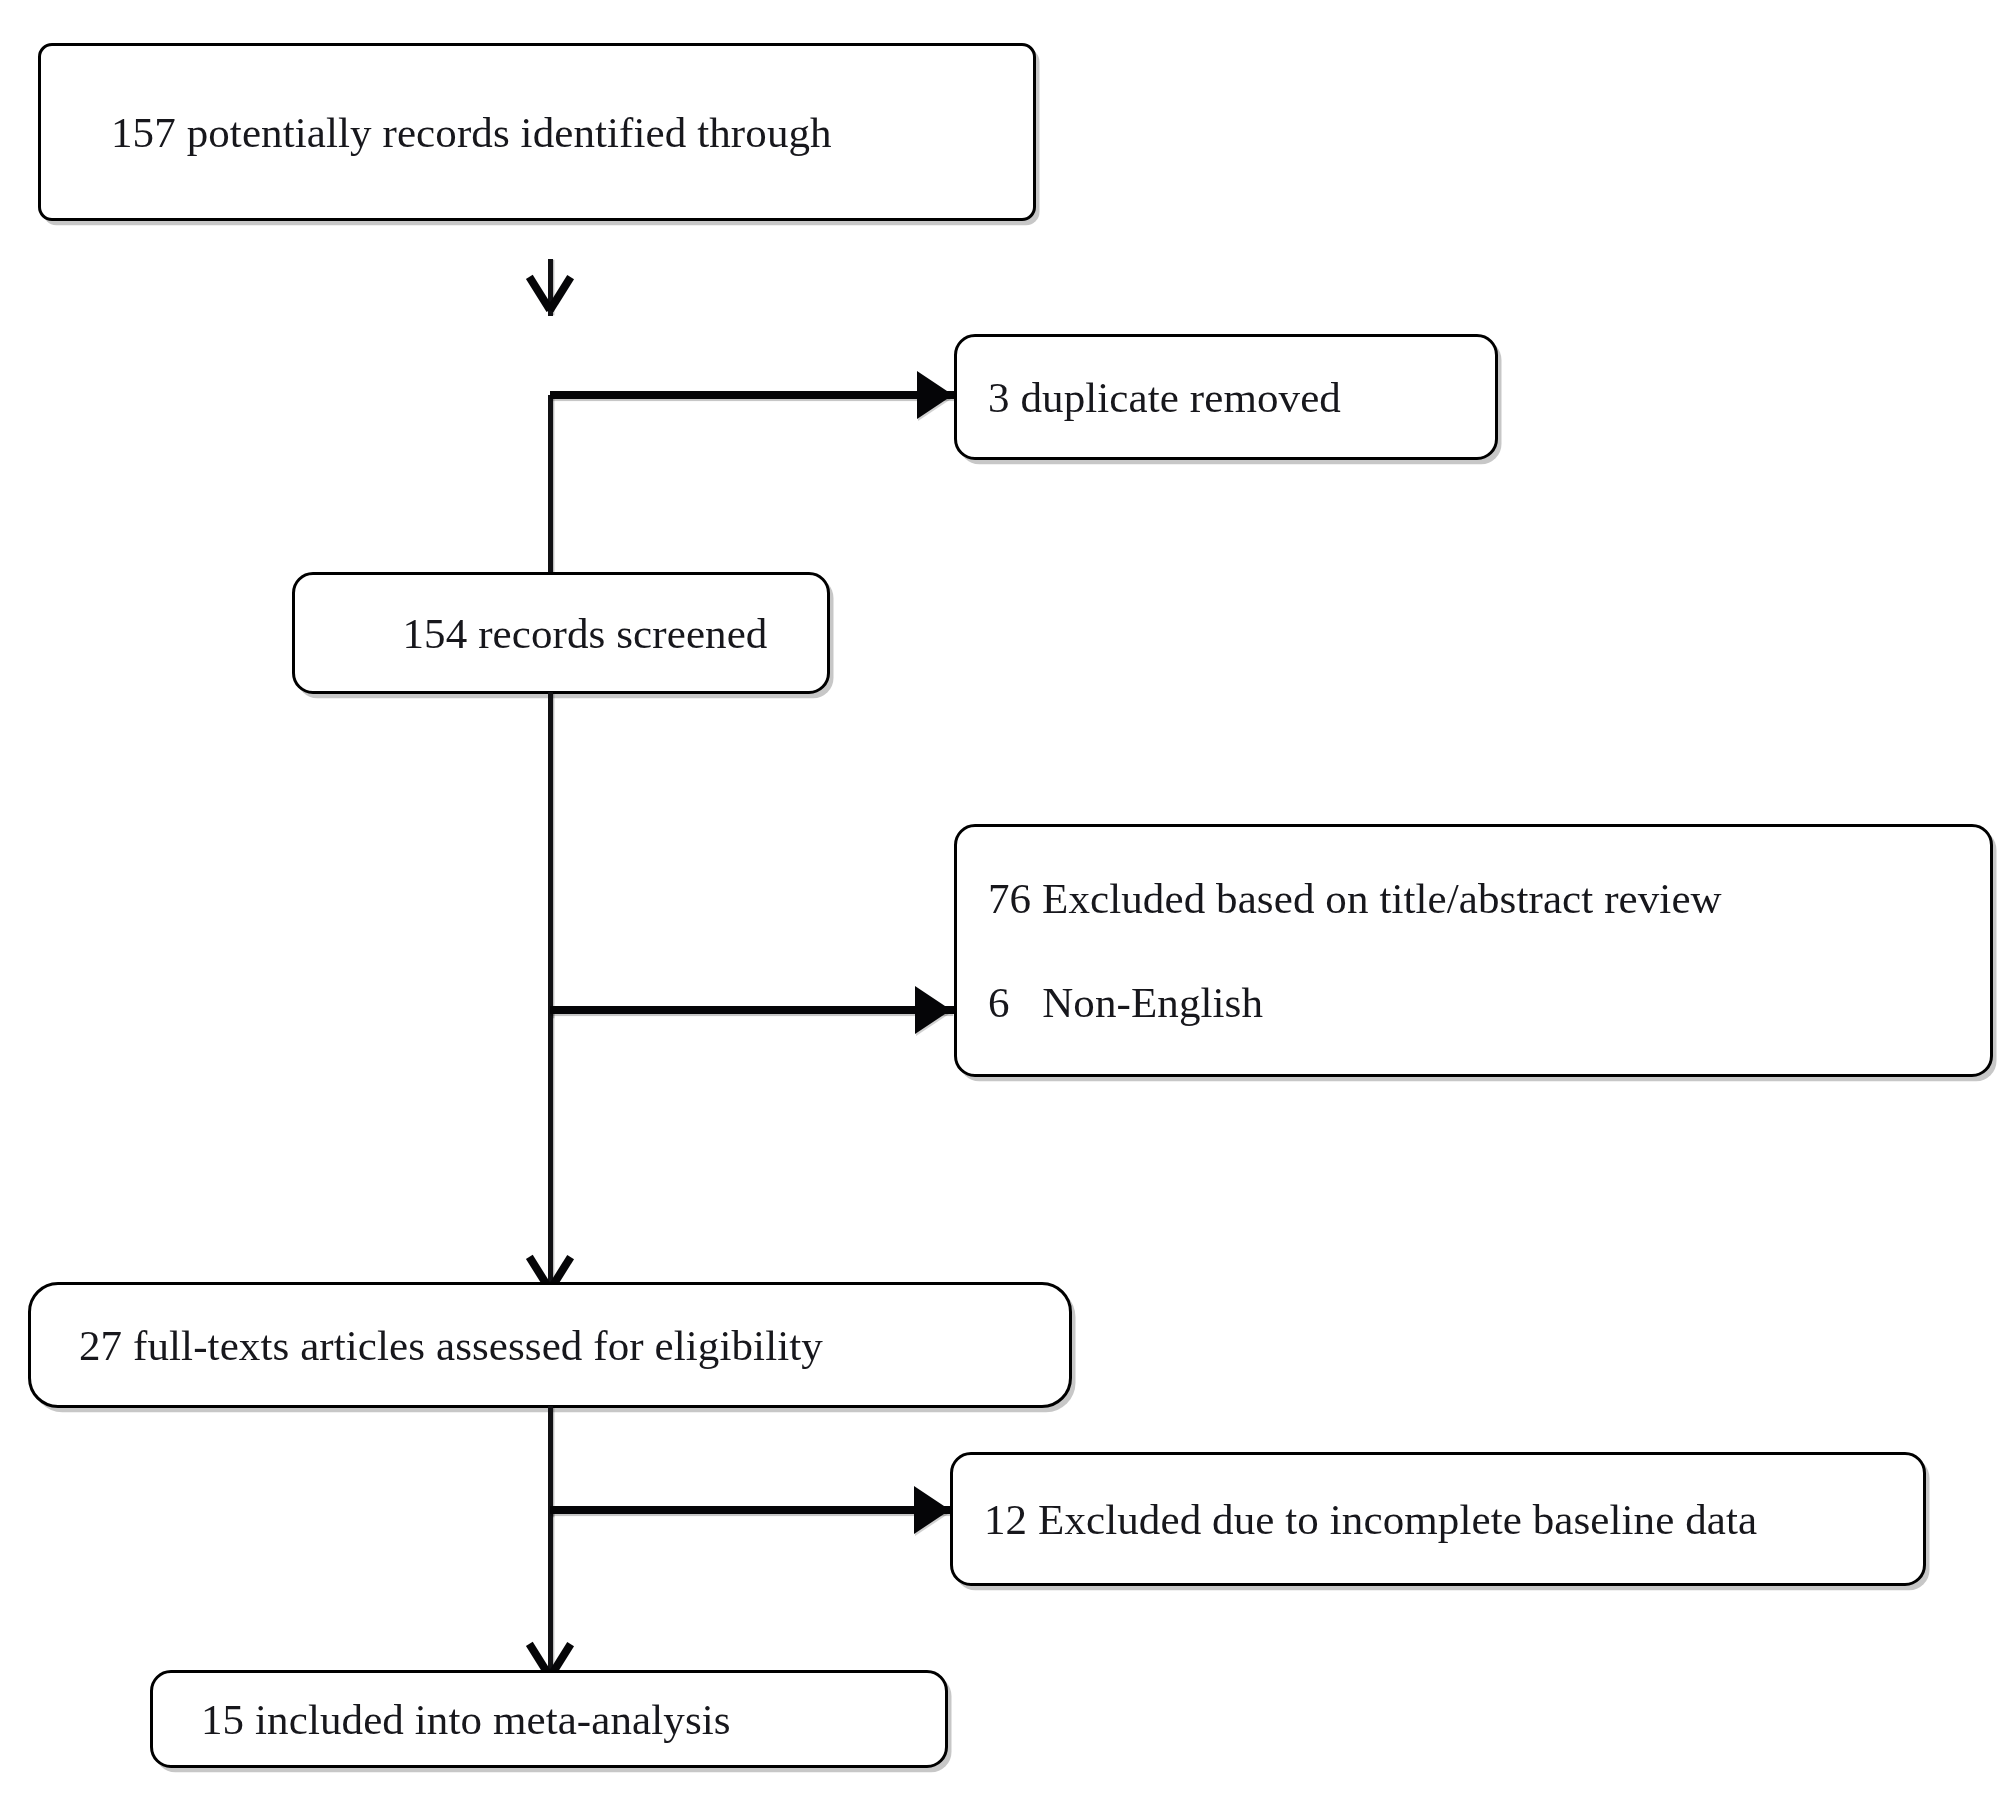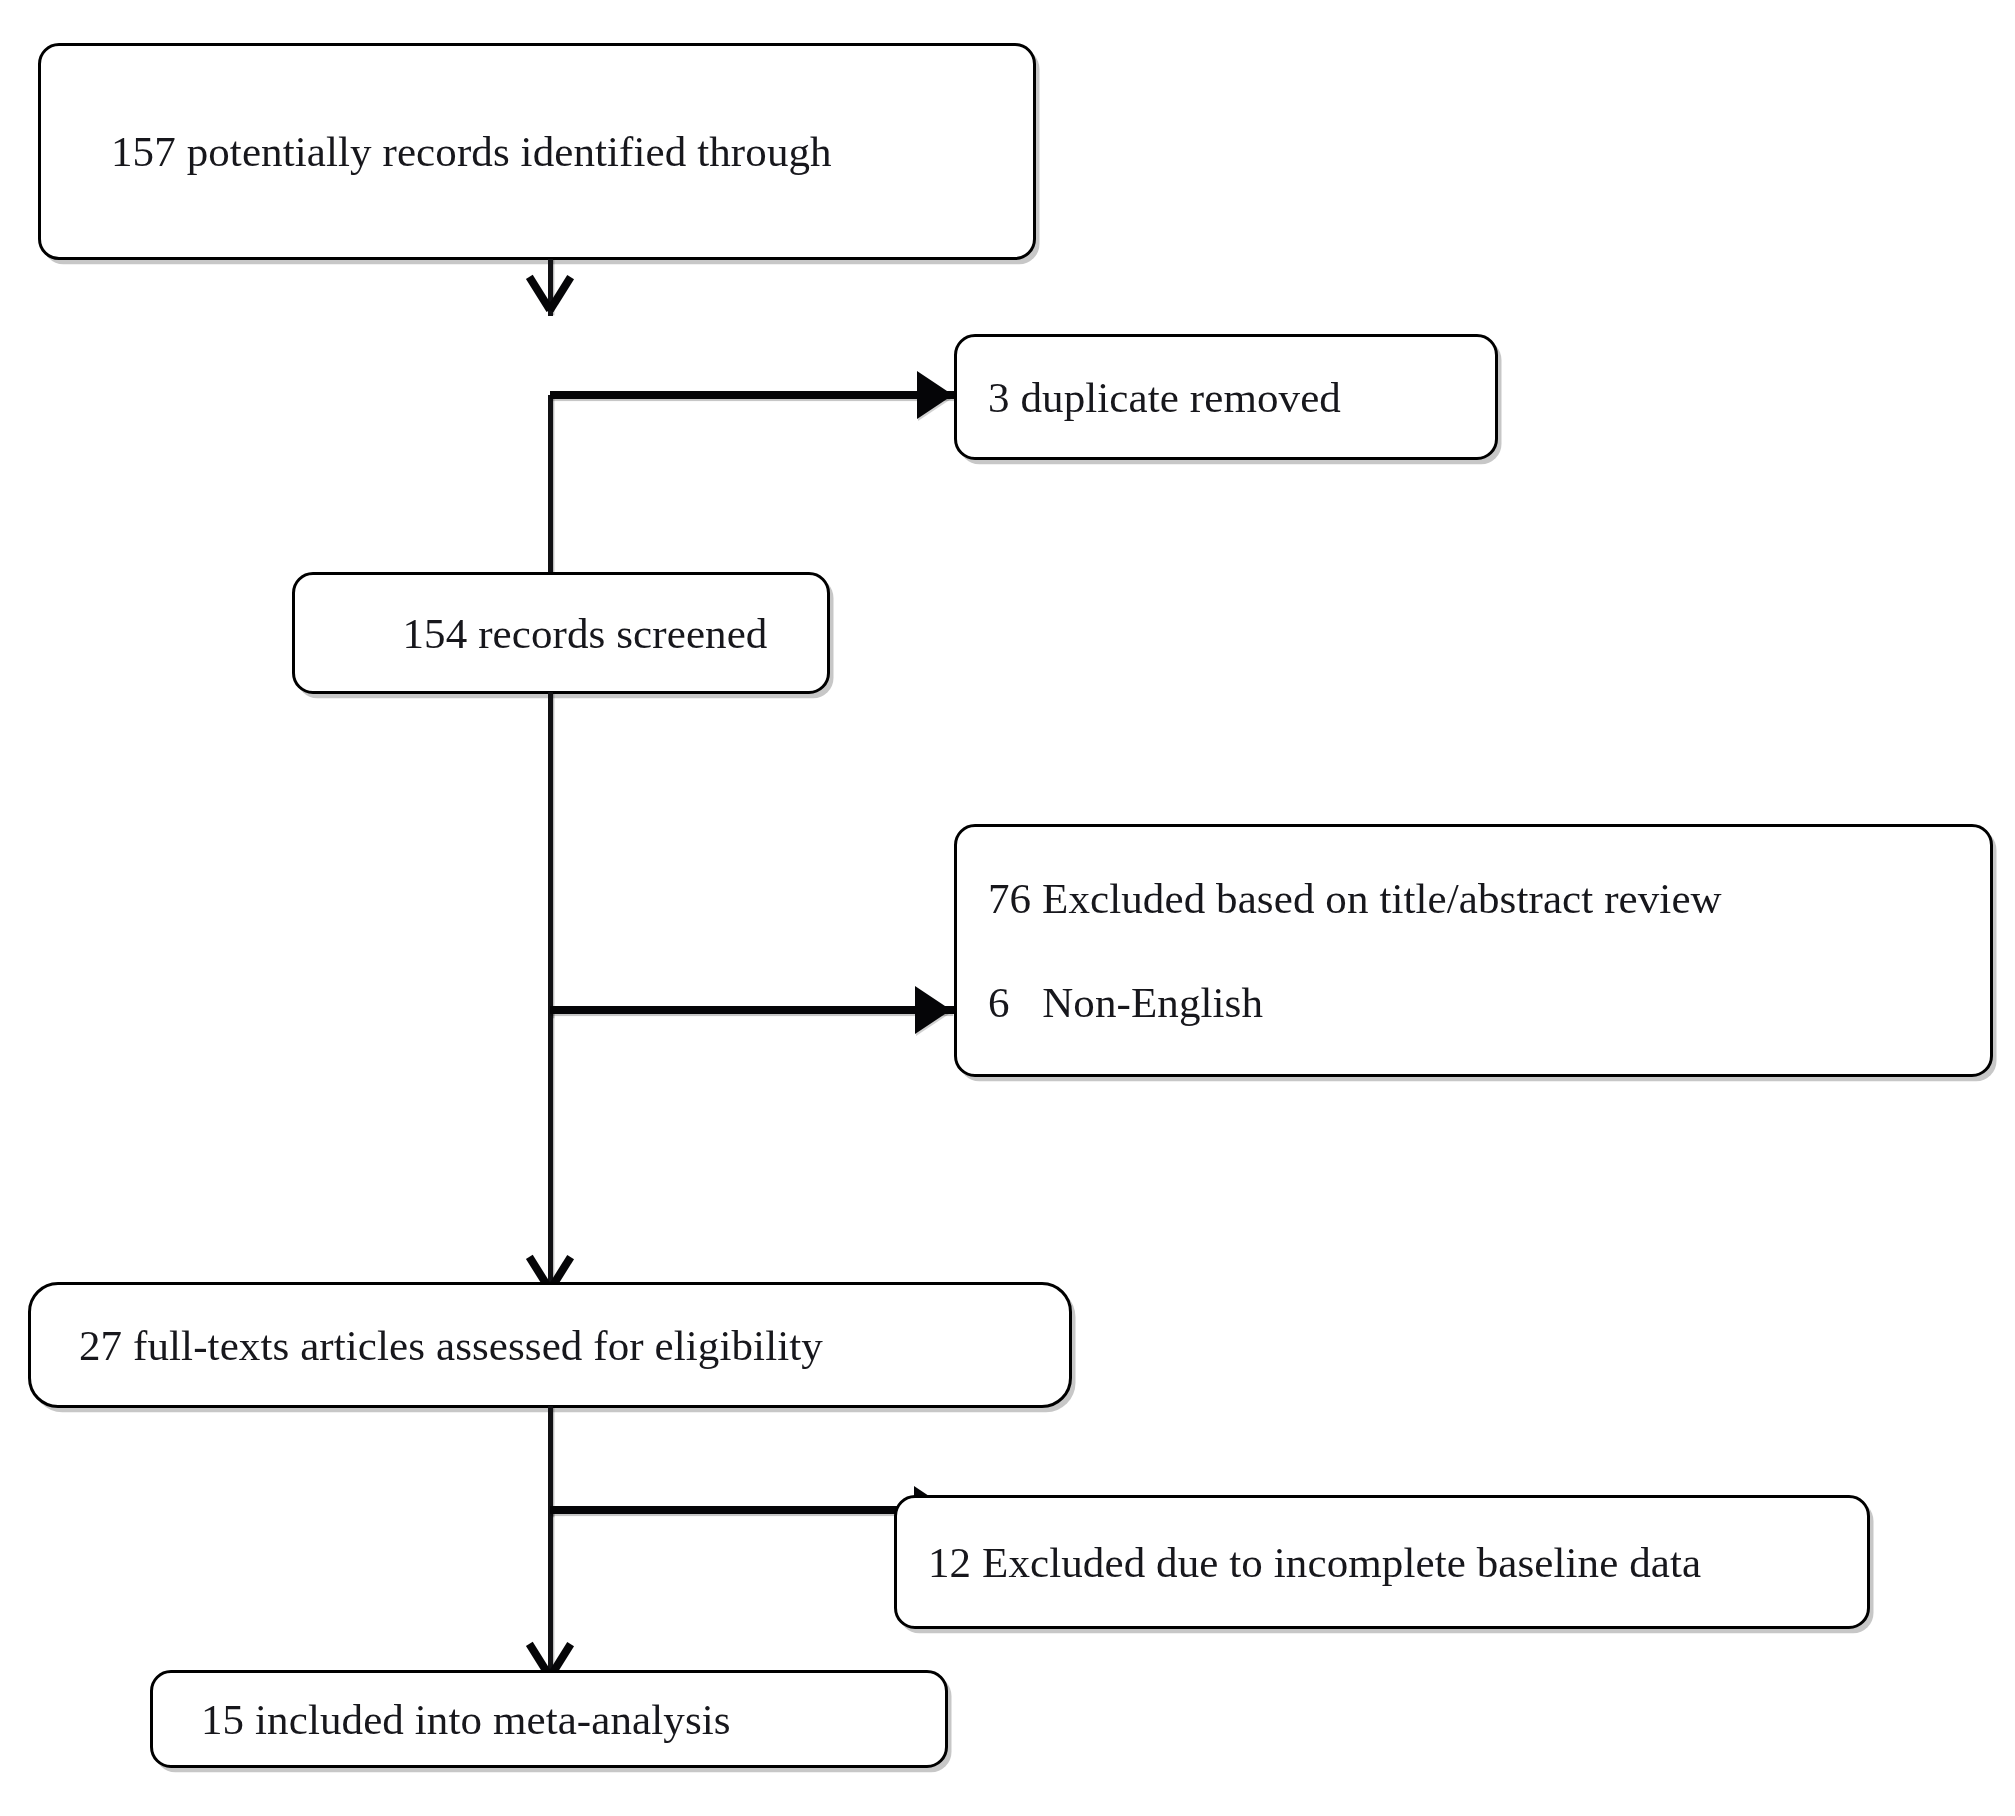--- a/index.html
+++ b/index.html
@@ -31,26 +31,26 @@
   .flow-box .line {
     font-size: 43px;
     line-height: 67px;
     color: #17171c;
     white-space: pre;
     padding-left: 29px;
     letter-spacing: 0.1px;
   }
 
   
-  #box-identified  { left: 38px;   top: 43px;   width: 998px; height: 217px; }
+  #box-identified  { left: 38px;   top: 43px;   width: 998px; height: 178px; border-radius: 14px; }
   #box-duplicate   { left: 954px; top: 334px;  width: 544px;  height: 126px; }
   #box-screened    { left: 292px;  top: 572px;  width: 538px;  height: 122px; }
   #box-excluded-ta { left: 954px; top: 824px; width: 1039px; height: 253px; gap: 34px; }
   #box-fulltext    { left: 28px;   top: 1282px; width: 1044px; height: 126px; border-radius: 30px; }
-  #box-excluded-bd { left: 894px; top: 1452px; width: 976px; height: 134px; margin-top: 43px; }
+  #box-excluded-bd { left: 950px; top: 1452px; width: 976px; height: 134px; }
   #box-included    { left: 150px;  top: 1670px; width: 798px; height: 98px; }
 
   #box-identified .line { padding-left: 70px; }
   #box-screened  .line  { padding-left: 48px; text-align: center; }
   #box-fulltext  .line  { padding-left: 48px; }
   #box-included  .line  { padding-left: 48px; }
   #box-duplicate .line  { padding-left: 31px; }
   #box-excluded-ta .line { padding-left: 31px; line-height: 70px; }
   #box-excluded-bd .line { padding-left: 31px; }
 

